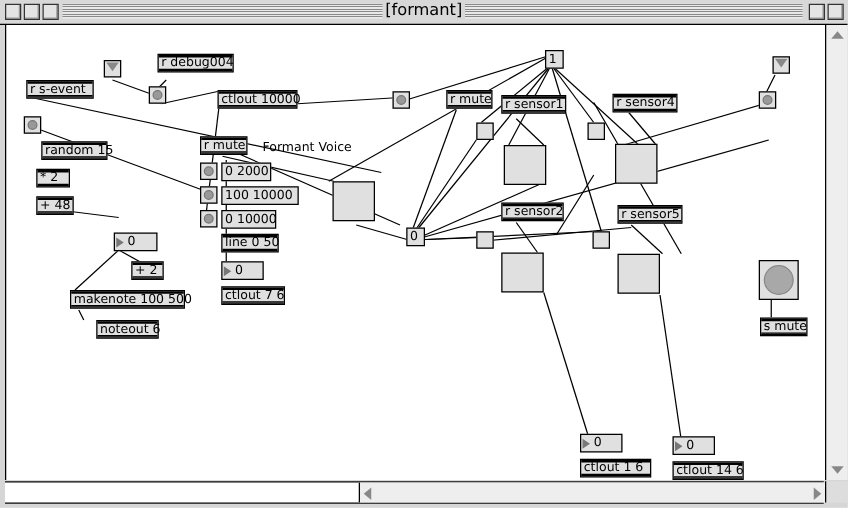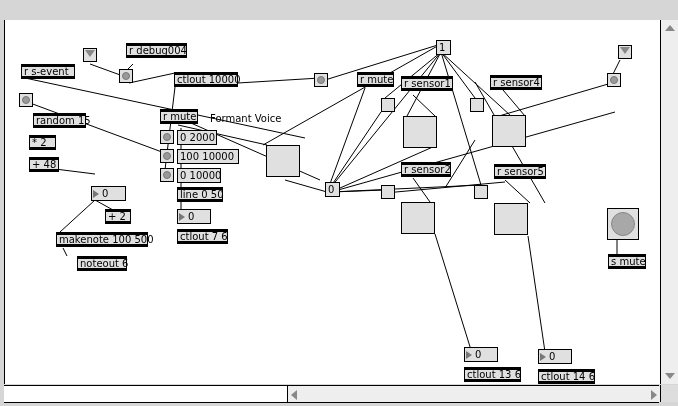--- a/index.html
+++ b/index.html
@@ -30,20 +30,29 @@
   .gate { position:absolute; width:34px; height:32px; background:#e0e0e0; border:1px solid #000; box-sizing:border-box; }
   .label { position:absolute; font-size:10px; line-height:12px; background:transparent; }
   .bigbang { position:absolute; width:32px; height:32px; background:#e0e0e0; border:1px solid #000; box-sizing:border-box; }
   .bigbang::after { content:""; position:absolute; left:3px; top:3px; width:24px; height:24px; border-radius:50%; background:#a8a8a8; border:1px solid #888; box-sizing:border-box; }
   svg.wires { position:absolute; left:0; top:0; }
 </style>
 </head>
 <body>
 
 <div class="window">
+  <div class="titlebar">
+    <div class="tb-btn" style="left:4px;"></div>
+    <div class="tb-btn" style="left:19px;"></div>
+    <div class="tb-btn" style="left:34px;"></div>
+    <div class="stripes" style="left:50px;width:592px;"></div>
+    <div class="title"><span>[formant]</span></div>
+    <div class="tb-btn" style="left:647px;"></div>
+    <div class="tb-btn" style="left:662px;"></div>
+  </div>
 
   <div class="canvas">
     <svg class="wires" width="655" height="364">
       <g stroke="#000" stroke-width="1" fill="none">
         <line x1="85" y1="44" x2="118" y2="56"></line>
         <line x1="128" y1="44" x2="120" y2="52"></line>
         <line x1="124" y1="63" x2="170" y2="53"></line>
         <line x1="20" y1="58" x2="300" y2="118"></line>
         <line x1="25" y1="83" x2="165" y2="135"></line>
         <line x1="170" y1="67" x2="160" y2="150"></line>
@@ -116,21 +125,21 @@
     <div class="obj" style="left:352px;top:52px;width:37px;"><span>r mute</span></div>
     <div class="msg" style="left:431px;top:20px;width:15px;"><span>1</span></div>
     <div class="obj" style="left:396px;top:56px;width:52px;"><span>r sensor1</span></div>
     <div class="toggle" style="left:376px;top:78px;"></div>
     <div class="gate" style="left:398px;top:96px;"></div>
     <div class="msg" style="left:320px;top:162px;width:15px;"><span>0</span></div>
     <div class="toggle" style="left:376px;top:165px;"></div>
     <div class="obj" style="left:396px;top:142px;width:50px;"><span>r sensor2</span></div>
     <div class="gate" style="left:396px;top:182px;"></div>
     <div class="num" style="left:459px;top:327px;width:34px;"><span>0</span></div>
-    <div class="obj" style="left:459px;top:347px;width:57px;"><span>ctlout 13 6</span></div>
+    <div class="obj" style="left:459px;top:347px;width:57px;"><span>ctlout 1 6</span></div>
 
     <div class="obj" style="left:485px;top:55px;width:52px;"><span>r sensor4</span></div>
     <div class="toggle" style="left:465px;top:78px;"></div>
     <div class="gate" style="left:487px;top:95px;"></div>
     <div class="inlet-btn" style="left:613px;top:25px;"></div>
     <div class="bang" style="left:602px;top:53px;"></div>
     <div class="obj" style="left:489px;top:144px;width:52px;"><span>r sensor5</span></div>
     <div class="toggle" style="left:469px;top:165px;"></div>
     <div class="gate" style="left:489px;top:183px;"></div>
     <div class="num" style="left:533px;top:329px;width:34px;"><span>0</span></div>

